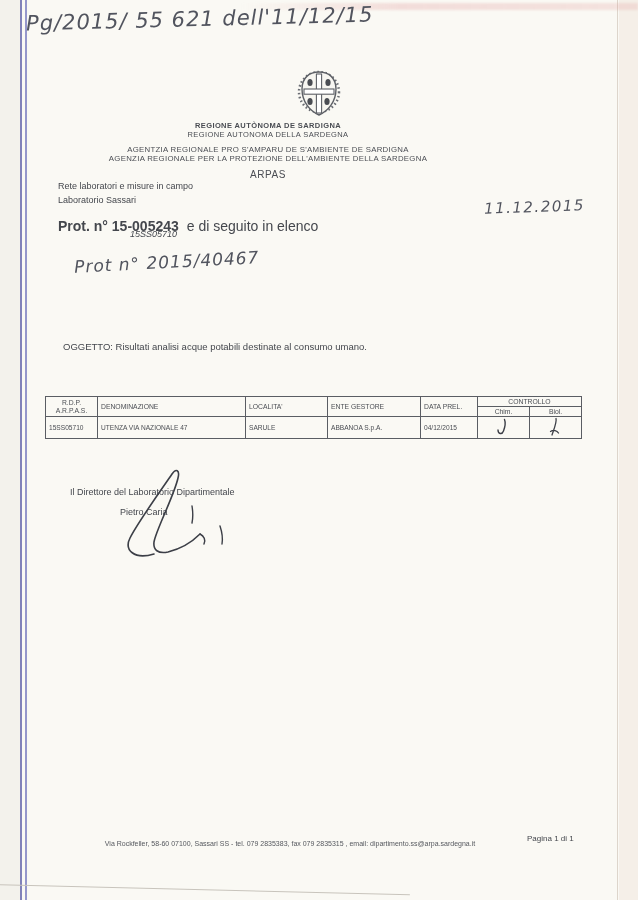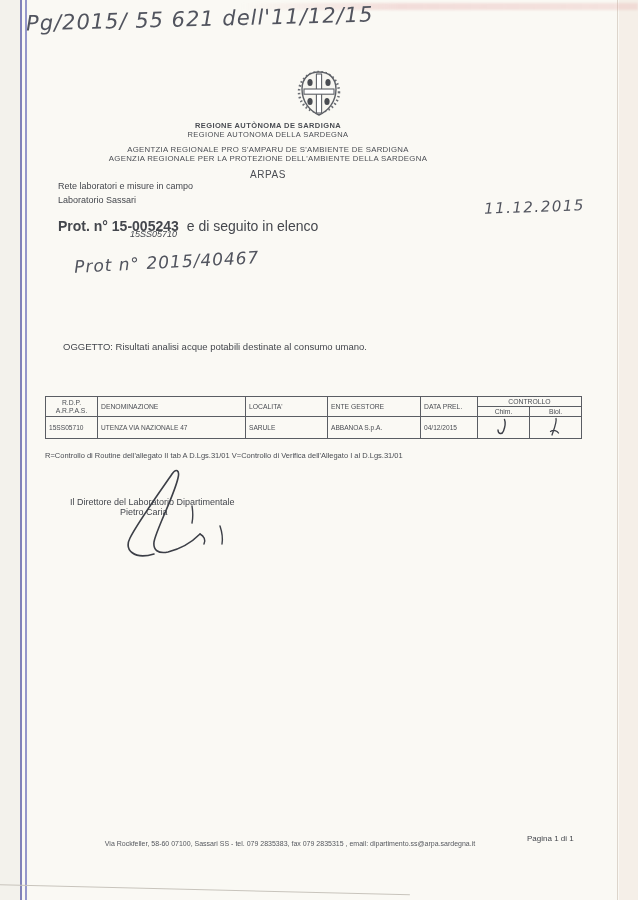--- a/index.html
+++ b/index.html
@@ -62,21 +62,21 @@
   th { font-size:6.8px; text-align:left; }
   th.ctr { text-align:center; }
   td { font-size:6.6px; }
   .row-data td { height:18px; }
   .chk-cell { text-align:center; padding:0; }
 
   
   .footnote { position:absolute; left:45px; top:451px; font-size:7.5px; color:#4a4d53; }
 
   
-  .sig-title { position:absolute; left:70px; top:487px; font-size:9px;margin-top:10px; }
+  .sig-title { position:absolute; left:70px; top:487px; font-size:9px; }
   .sig-name  { position:absolute; left:120px; top:507px; font-size:9px; }
   .sig-svg   { position:absolute; left:96px; top:468px; }
 
   
   .footer-addr { position:absolute; left:60px; top:840px; width:460px; text-align:center; font-size:7px; color:#55585e; }
   .footer-page { position:absolute; left:517px; top:834px; font-size:8px;padding-left:10px; }
 </style>
 </head>
 <body>
 
@@ -166,21 +166,20 @@
         <td class="chk-cell">
           <svg width="20" height="20" viewBox="0 0 20 20">
             <path d="M6 18 C8 12 11 5 10 1.5 M4.5 14.5 C7.5 12.5 11 13.5 12.5 16" fill="none" stroke="#3c3f47" stroke-width="1.3" stroke-linecap="round"></path>
           </svg>
         </td>
       </tr>
     </tbody>
       </table>
   </div>
 
-  <div class="footnote">R=Controllo di Routine dell'allegato II tab A D.Lgs.31/01 V=Controllo di Verifica dell'Allegato I al D.Lgs.31/01</div>
 
   <div class="sig-title">Il Direttore del Laboratorio Dipartimentale</div>
   <div class="sig-name">Pietro Caria</div>
   <div class="sig-svg">
     <svg width="190" height="100" viewBox="0 0 190 100">
       <path d="M58 86 C38 92 28 82 34 70 C42 54 68 18 76 6 C80 0 84 2 82 10 C78 28 60 62 58 74 C57 82 62 86 72 84 C84 81 96 74 104 66" fill="none" stroke="#3c3f47" stroke-width="1.6" stroke-linecap="round"></path>
       <path d="M104 66 C108 68 110 72 108 76" fill="none" stroke="#3c3f47" stroke-width="1.5" stroke-linecap="round"></path>
       <path d="M96 38 C97 44 97 50 96 55" fill="none" stroke="#3c3f47" stroke-width="1.4" stroke-linecap="round"></path>
       <path d="M124 58 C126 64 127 70 126 76" fill="none" stroke="#3c3f47" stroke-width="1.4" stroke-linecap="round"></path>
     </svg>

